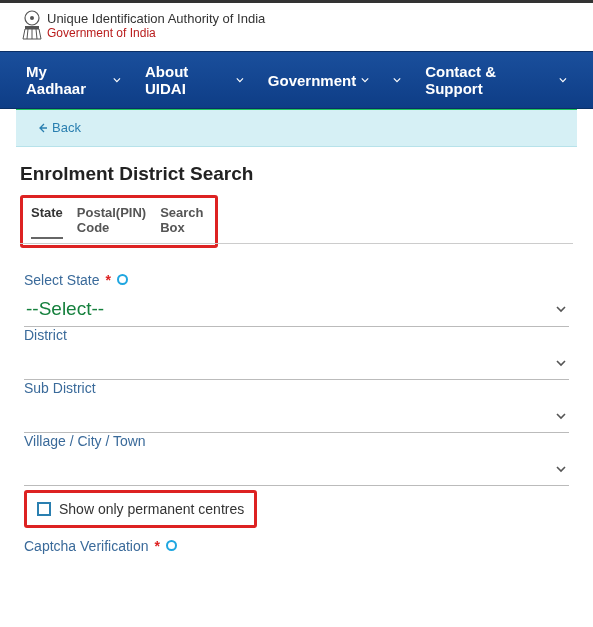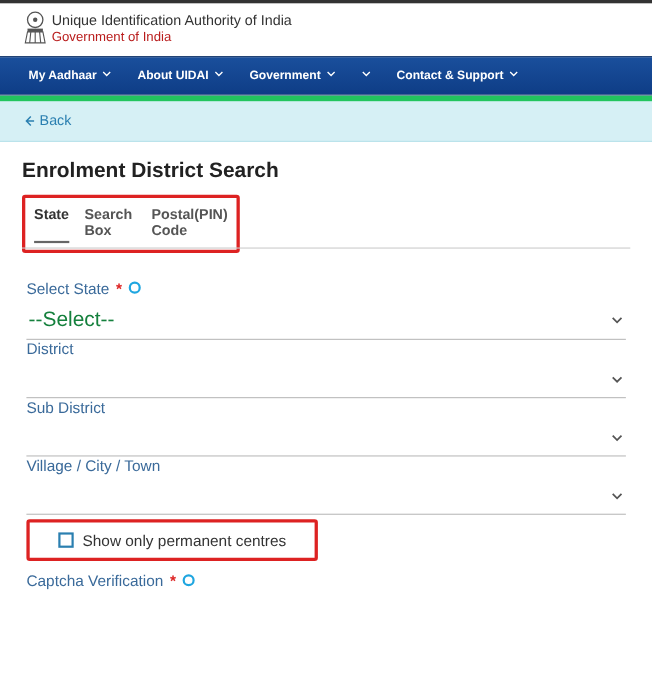--- a/index.html
+++ b/index.html
@@ -26,34 +26,35 @@
   .header-text .t2 { font-size: 12px; color: #b91c1c; }
   .nav {
     background: linear-gradient(#1a4f9c, #0e3d86);
     display: flex;
     padding: 0 14px;
     border-top: 1px solid #0b2f66;
     border-bottom: 1px solid #0b2f66;
   }
   .nav-item {
     color: #fff;
-    font-size: 11px;
+    font-size: 15px;
     font-weight: 600;
     padding: 11px 12px;
     display: flex;
+    align-items: center;
     gap: 5px;
     cursor: pointer;
   }
   .chev { width: 8px; height: 8px; }
   .back-bar {
     background: #d6f0f5;
     padding: 10px 22px;
-    border-top: 5px solid #22c55e;
+    border-top: 1px solid #22c55e;
     border-bottom: 1px solid #b7e2ea;
-    margin: 0 0;
+    margin: 0 16px;
   }
   .back-link {
     color: #2a7fb0;
     font-size: 13px;
     display: inline-flex;
     align-items: center;
     gap: 4px;
     cursor: pointer;
   }
   .page-title {
@@ -120,21 +121,21 @@
   .chev-down {
     width: 12px; height: 12px;
     display: inline-block;
   }
   .checkbox-wrap {
     border: 3px solid #d22;
     border-radius: 3px;
     display: inline-flex;
     align-items: center;
     gap: 8px;
-    padding: 8px 26px;
+    padding: 8px 10px;
     margin-top: 4px;
     cursor: pointer;
   }
   .cb {
     width: 14px; height: 14px;
     border: 2px solid #2a7fb0;
     display: inline-block;
   }
   .cb-label { font-size: 14px; color: #333; }
   .captcha-section { margin-top: 10px; }
@@ -201,22 +202,22 @@
       </svg>
     <span>Back</span>
   </span>
 </div>
 
 <div class="page-title">Enrolment District Search</div>
 
 <div class="tabs-wrap">
   <div class="tabs">
     <span class="tab active">State</span>
+    <span class="tab">Postal(PIN) Code</span>
     <span class="tab">Search Box</span>
-    <span class="tab">Postal(PIN) Code</span>
   </div>
 </div>
 <div class="tabs-line"></div>
 
 <div class="form">
 
   <div class="field">
     <div class="label">
       <span>Select State</span>
       <span class="req">*</span>

